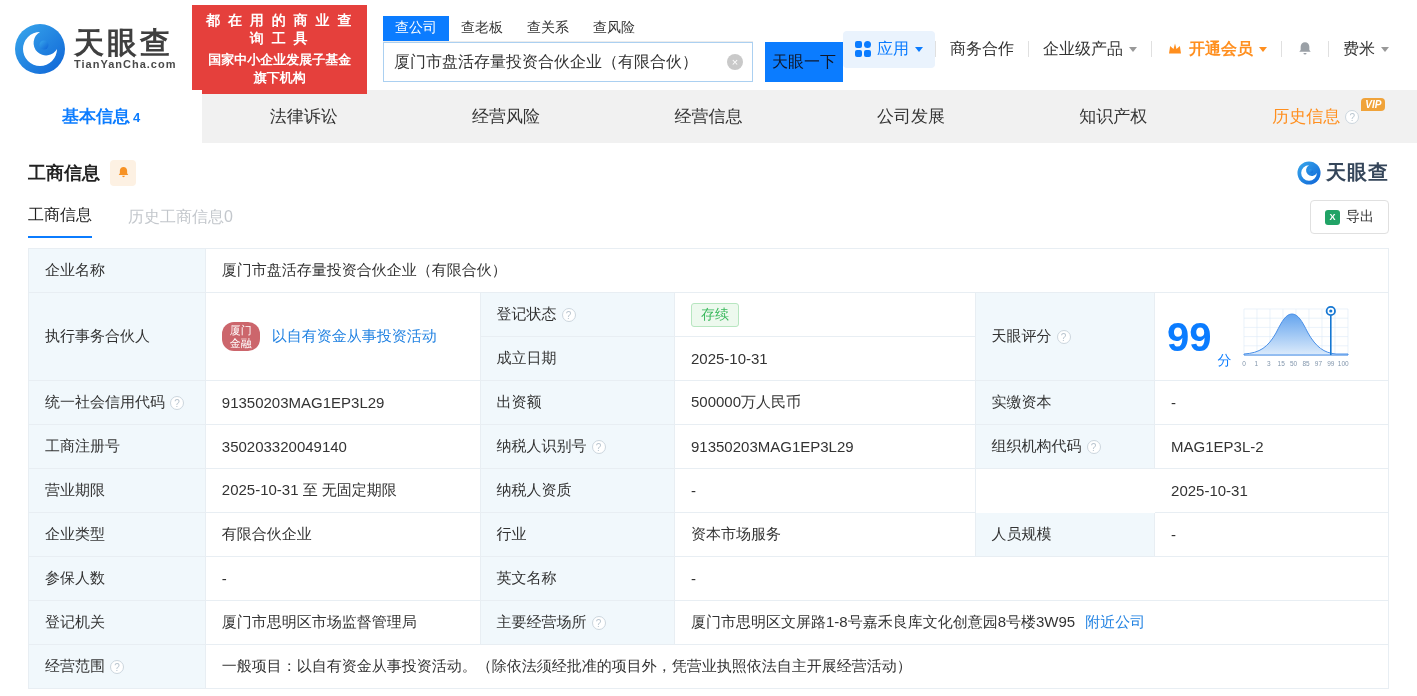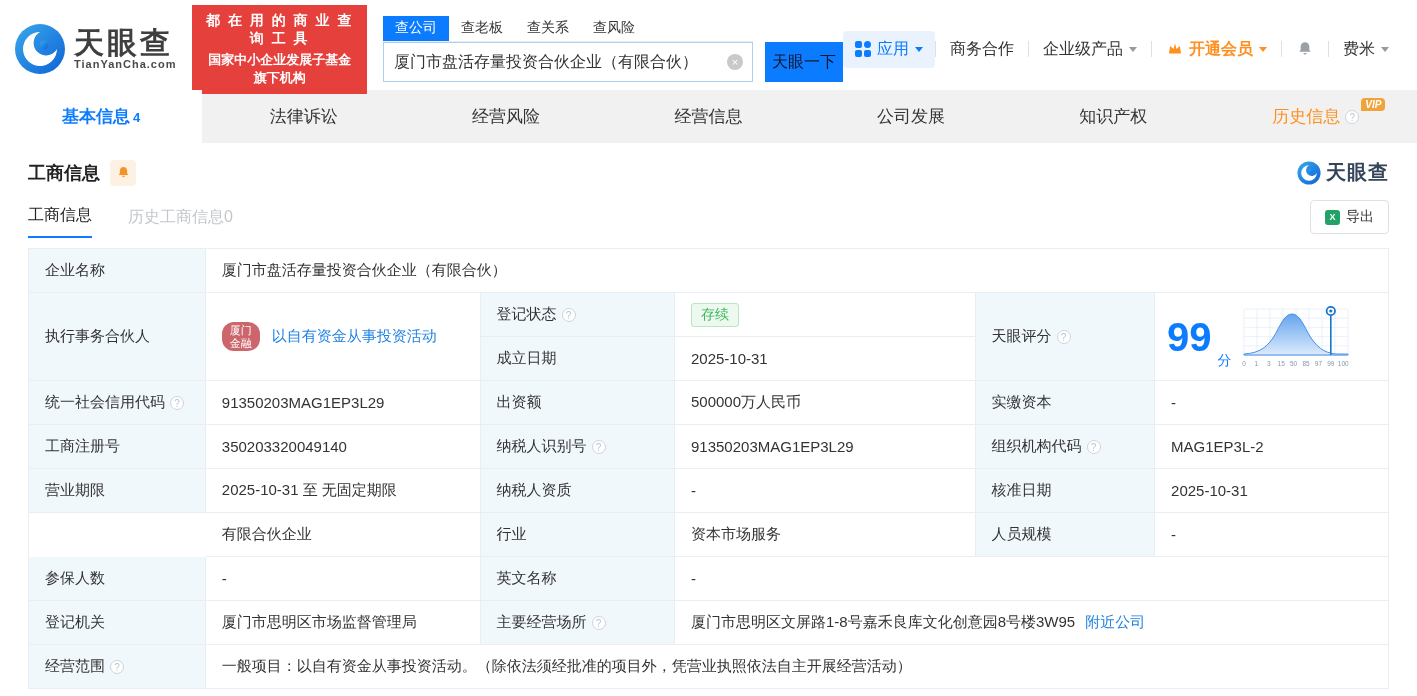--- a/index.html
+++ b/index.html
@@ -298,23 +298,23 @@
     <div class="cell lbl" style="grid-area:5/5/6/6">
       <span>组织机构代码</span>
         <span class="help-icon">?</span>
     </div>
     <div class="cell" style="grid-area:5/6/6/7">MAG1EP3L-2</div>
 
     <div class="cell lbl" style="grid-area:6/1/7/2">营业期限</div>
     <div class="cell" style="grid-area:6/2/7/3">2025-10-31 至 无固定期限</div>
     <div class="cell lbl" style="grid-area:6/3/7/4">纳税人资质</div>
     <div class="cell" style="grid-area:6/4/7/5">-</div>
-    <div class="cell lbl" style="grid-area:6/5/7/6">核准日期</div>
     <div class="cell" style="grid-area:6/6/7/7">2025-10-31</div>
 
+    <div class="cell lbl" style="grid-area:7/1/8/2">企业类型</div>
     <div class="cell" style="grid-area:7/2/8/3">有限合伙企业</div>
     <div class="cell lbl" style="grid-area:7/3/8/4">行业</div>
     <div class="cell" style="grid-area:7/4/8/5">资本市场服务</div>
     <div class="cell lbl" style="grid-area:7/5/8/6">人员规模</div>
     <div class="cell" style="grid-area:7/6/8/7">-</div>
 
     <div class="cell lbl" style="grid-area:8/1/9/2">参保人数</div>
     <div class="cell" style="grid-area:8/2/9/3">-</div>
     <div class="cell lbl" style="grid-area:8/3/9/4">英文名称</div>
     <div class="cell" style="grid-area:8/4/9/7">-</div>

